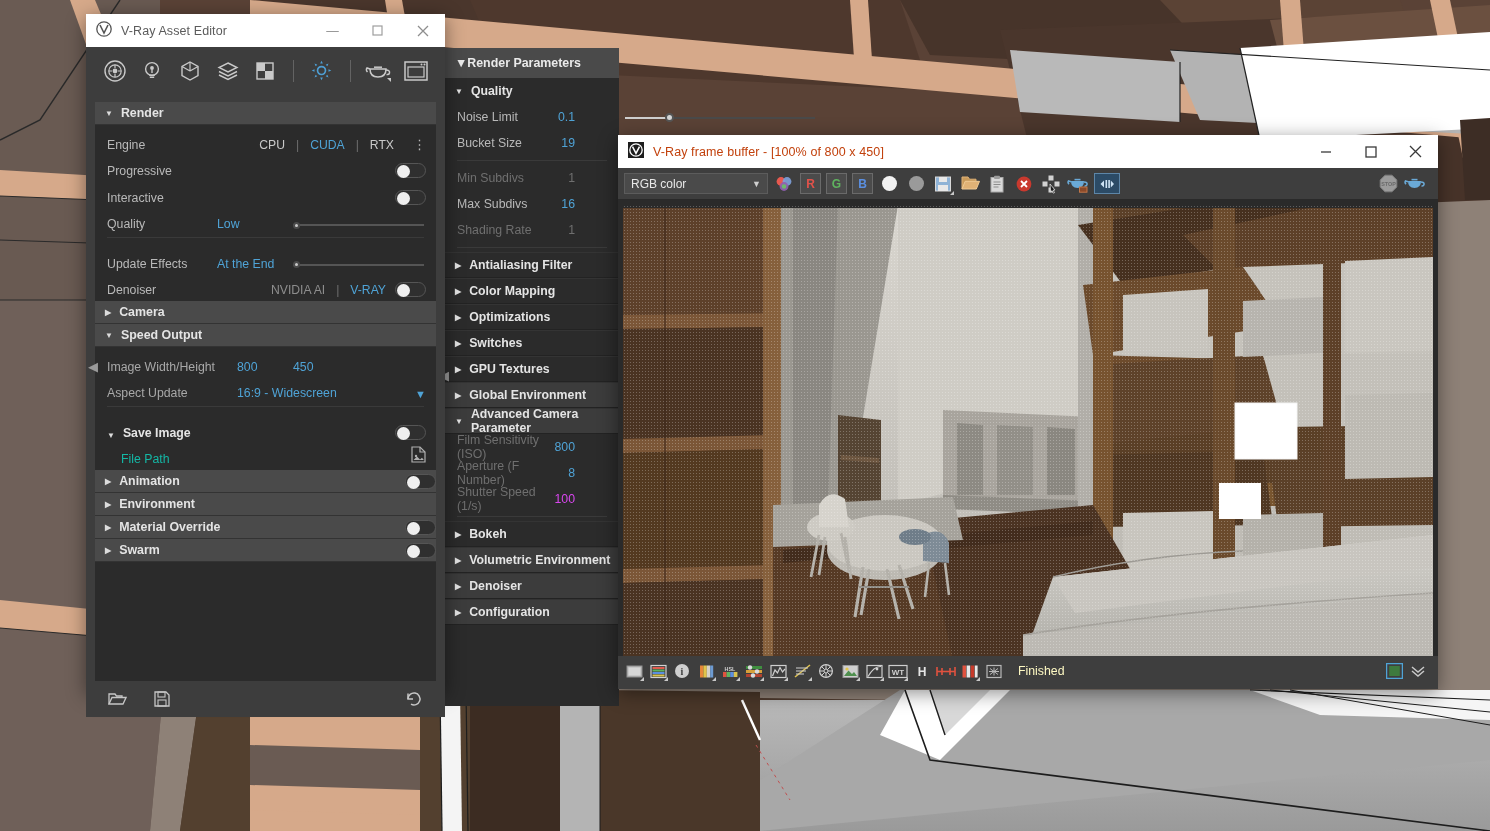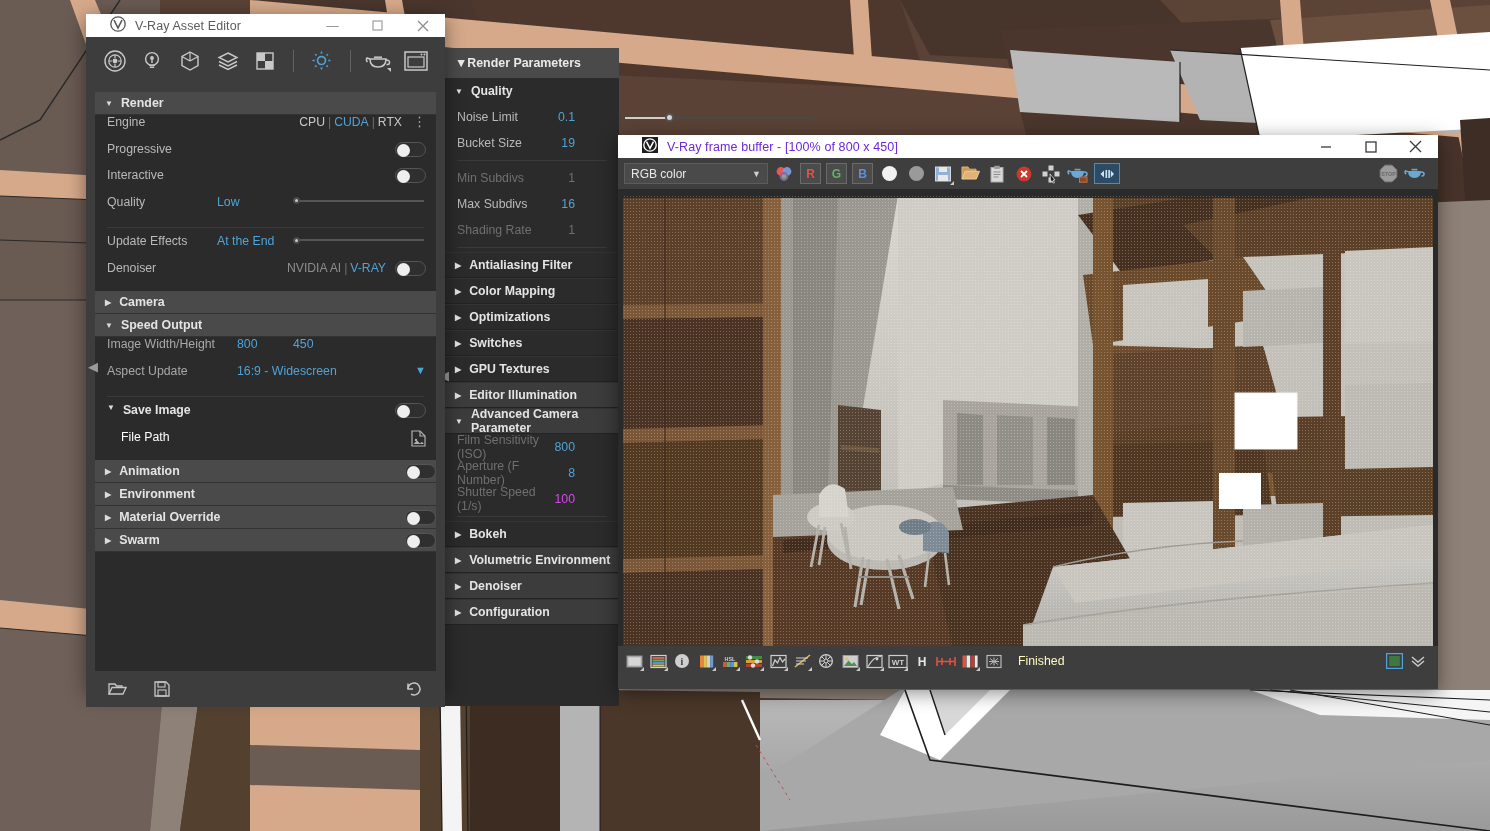--- a/index.html
+++ b/index.html
@@ -12,22 +12,22 @@
   }
   #root { position: relative; width: 1490px; height: 831px; overflow: hidden; }
 
   
   .bg { position: absolute; inset: 0; background: #8a7b73; }
   .bg svg { position: absolute; inset: 0; display: block; }
 
   
   .win { position: absolute; background: #3a3a3a; box-shadow: 0 4px 18px rgba(0,0,0,.45); }
   .titlebar {
-    height: 23px; background: #ffffff; display: flex; align-items: center;
-    padding-left: 24px; color: #4a4a4a; font-size: 12.5px;
+    height: 33px; background: #ffffff; display: flex; align-items: center;
+    padding-left: 10px; color: #4a4a4a; font-size: 12.5px;
   }
   .titlebar .tlabel { margin-left: 9px; letter-spacing: .1px; color: #5b5b5b; }
   .wbtns { margin-left: auto; display: flex; height: 100%; }
   .wbtn { width: 45px; height: 100%; display: flex; align-items: center; justify-content: center; color: #8a8a8a; }
   .wbtn.strong { color: #444; }
 
   
   #assetEditor { left: 86px; top: 14px; width: 359px; height: 678px; background: #3d3d3d; }
   .ae-toolbar {
     height: 47px; background: #3d3d3d; display: flex; align-items: center;
@@ -45,28 +45,28 @@
   .ae-footer .sp { flex: 1; }
   .ae-footer .fbtn { width: 46px; display:flex; align-items:center; }
 
   .sec-head {
     height: 23px; background: #4a4a4a; display: flex; align-items: center;
     padding-left: 10px; color: #e4e4e4; font-size: 12.4px; font-weight: bold;
     border-bottom: 1px solid #333;
   }
   .sec-head .tri { margin-right: 8px; font-size: 8px; color: #dcdcdc; }
   .row {
-    display: flex; align-items: flex-start; height: 26.5px; padding: 0 10px 0 12px;
+    display: flex; align-items: flex-end; height: 26.5px; padding: 0 10px 0 12px;
     color: #b9b9b9; font-size: 12.3px;
   }
   .row .lbl { flex: 0 0 auto; }
   .row .val { color: #4fa3d6; }
   .spacer-line { height: 1px; background: #3a3a3a; margin: 6px 12px; }
 
-  .engine-opts { margin-left: auto; display: flex; align-items: center; gap: 3px; font-size: 12.2px; }
+  .engine-opts { margin-left: auto; display: flex; align-items: center; gap: 11px; font-size: 12.2px; }
   .engine-opts .opt { color: #c9c9c9; }
   .engine-opts .opt.sel { color: #4fa3d6; }
   .engine-opts .bar { color: #6e6e6e; }
   .kebab { margin-left: 8px; color: #b8b8b8; letter-spacing: 0; line-height: 4px; font-size: 13px; }
 
   .toggle { margin-left: auto; width: 31px; height: 15px; border-radius: 8px; background: #2f2f2f; border: 1px solid #555; position: relative; }
   .toggle .knob { position: absolute; left: 1px; top: 1px; width: 13px; height: 13px; border-radius: 50%; background: #efefef; }
 
   .slider { flex: 1; margin-left: 14px; margin-right: 2px; height: 12px; position: relative; display: flex; align-items: center; }
   .slider .track { position: absolute; left: 0; right: 0; height: 2px; background: #555; }
@@ -252,21 +252,21 @@
     <div class="rp-sub rp-collapsed">
       <span class="tri">▶</span>
       <span>Switches</span>
     </div>
     <div class="rp-sub rp-collapsed">
       <span class="tri">▶</span>
       <span>GPU Textures</span>
     </div>
     <div class="rp-sub rp-collapsed hl">
       <span class="tri">▶</span>
-      <span>Editor Illumination</span>
+      <span>Global Environment</span>
     </div>
 
     <div class="rp-sub rp-collapsed hl">
       <span class="tri">▼</span>
       <span>Advanced Camera Parameter</span>
     </div>
     <div class="rp-row dim">
       <span>Film Sensitivity (ISO)</span>
       <span class="v" style="color:#4fa3d6">800</span>
     </div>
@@ -489,21 +489,21 @@
 
         <div class="row">
           <span class="tri" style="margin-right:8px; font-size:8px; color:#dcdcdc">▼</span>
           <span class="lbl" style="color:#e4e4e4; font-weight:bold">Save Image</span>
           <span class="toggle">
               <span class="knob"></span>
             </span>
         </div>
 
         <div class="row">
-          <span class="lbl" style="margin-left:14px; color:#ffffff">File Path</span>
+          <span class="lbl" style="margin-left:14px; color:#14b8a6">File Path</span>
           <span style="margin-left:auto">
             <svg width="15" height="17" viewBox="0 0 15 17">
               <path d="M1 1 H9 L14 6 V16 H1 Z" fill="none" stroke="#b0b0b0" stroke-width="1.2"></path>
               <path d="M9 1 V6 H14" fill="none" stroke="#b0b0b0" stroke-width="1.2"></path>
               <circle cx="5" cy="10" r="1.2" fill="#b0b0b0"></circle>
               <path d="M2.5 14 L6 10.5 L9 13.5 L11 11.8 L12.8 14 Z" fill="#b0b0b0"></path>
             </svg>
           </span>
         </div>
 
@@ -567,21 +567,21 @@
 
   <div class="win" id="vfb">
     <div class="titlebar">
       <span>
         <svg width="16" height="16" viewBox="0 0 16 16">
           <rect x="0" y="0" width="16" height="16" fill="#1d1d1d"></rect>
           <circle cx="8" cy="8" r="6.2" fill="none" stroke="#fff" stroke-width="1.3"></circle>
           <path d="M4.5 4.6 L8 11.4 L11.5 4.6" fill="none" stroke="#fff" stroke-width="1.5"></path>
         </svg>
       </span>
-      <span class="tlabel" style="color:#6d28d9">V-Ray frame buffer - [100% of 800 x 450]</span>
+      <span class="tlabel" style="color:#c2410c">V-Ray frame buffer - [100% of 800 x 450]</span>
       <div class="wbtns">
         <div class="wbtn strong">
           <svg width="12" height="12" viewBox="0 0 12 12">
               <path d="M1 6 H11" stroke="#3a3a3a" stroke-width="1.3"></path>
             </svg>
         </div>
         <div class="wbtn strong">
           <svg width="12" height="12" viewBox="0 0 12 12">
               <rect x="1" y="1" width="10" height="10" fill="none" stroke="#3a3a3a" stroke-width="1.3"></rect>
             </svg>

